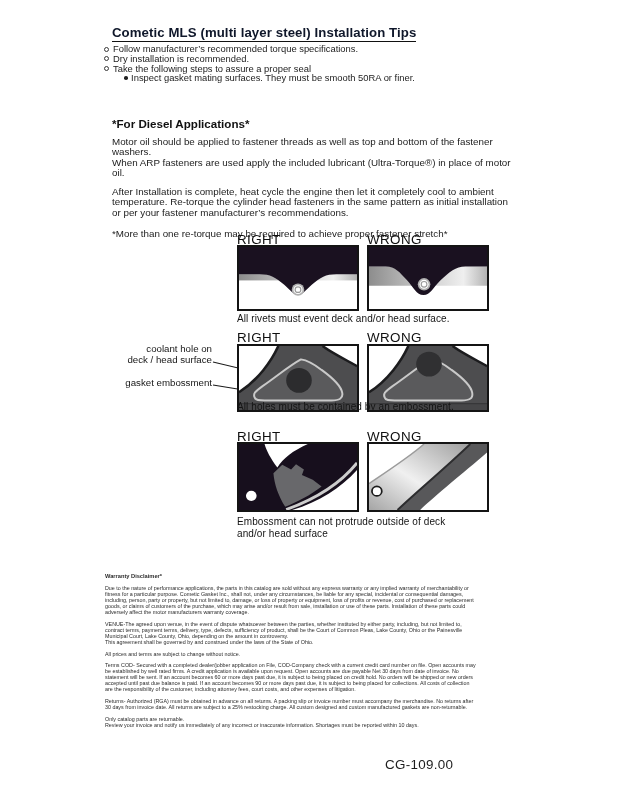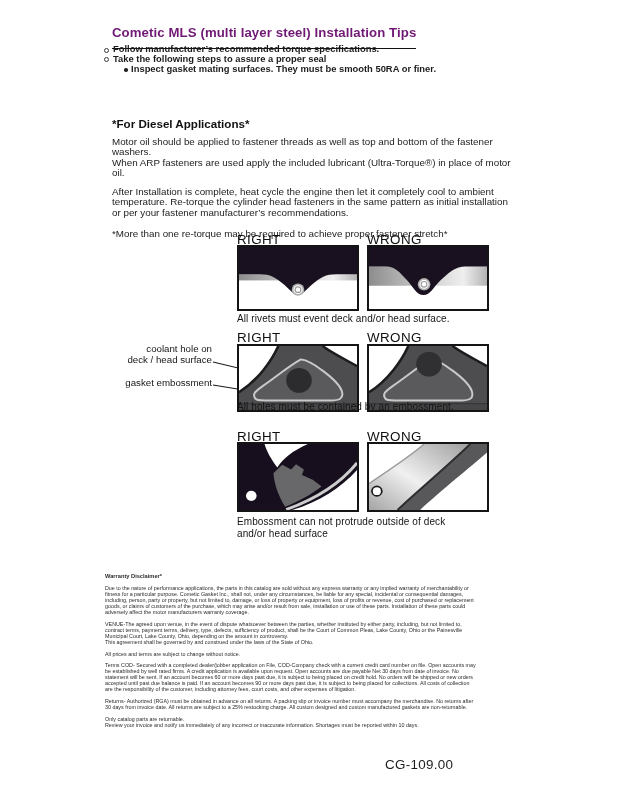--- a/index.html
+++ b/index.html
@@ -5,25 +5,25 @@
   html,body{margin:0;padding:0;}
   body{
     width:618px;height:800px;position:relative;background:#ffffff;
     font-family:"Liberation Sans", sans-serif;color:#1e1e1e;
     -webkit-font-smoothing:antialiased;overflow:hidden;
   }
   .abs{position:absolute;}
 
   
   .doc-title{
-    left:112px;top:25px;font-size:13.2px;font-weight:bold;color:#701a75;
-    border-bottom:1.6px solid #111;padding-bottom:8px;letter-spacing:.1px;
+    left:112px;top:25px;font-size:13.2px;font-weight:bold;color:#0f172a;
+    border-bottom:1.6px solid #111;padding-bottom:1px;letter-spacing:.1px;
   }
   .tips{left:104px;top:44px;width:420px;font-size:9.4px;line-height:9.8px;color:#1c1c1c;}
-  .tip-row{display:flex;align-items:center;font-weight:bold;}
+  .tip-row{display:flex;align-items:flex-start;}
   .b-marker{flex:0 0 auto;width:3px;height:3px;border:1px solid #3a3a3a;border-radius:50%;margin:2.6px 4px 0 0;}
   .sub{margin-left:20px;}
   .sb-marker{flex:0 0 auto;width:3.6px;height:3.6px;background:#222;border-radius:50%;margin:2.6px 3.5px 0 0;}
 
   
   .diesel{left:112px;top:117px;width:406px;}
   .diesel-h{font-size:11.6px;font-weight:bold;color:#111;margin:0 0 7px 0;}
   .para{font-size:9.8px;line-height:10.3px;color:#1c1c1c;white-space:pre-line;margin:0 0 7px 0;}
 
   
@@ -59,20 +59,24 @@
     </linearGradient>
   </defs>
 </svg>
 
 <div class="abs doc-title">Cometic MLS (multi layer steel) Installation Tips</div>
 
 <div class="abs tips">
   <div class="tip-row">
     <span class="b-marker"></span>
     <span>Follow manufacturer’s recommended torque specifications.</span>
+  </div>
+  <div class="tip-row">
+    <span class="b-marker"></span>
+    <span>Dry installation is recommended.</span>
   </div>
   <div class="tip-row">
     <span class="b-marker"></span>
     <span>Take the following steps to assure a proper seal</span>
   </div>
   <div class="tip-row sub">
     <span class="sb-marker"></span>
     <span>Inspect gasket mating surfaces.  They must be smooth 50RA or finer.</span>
   </div>
 </div>

